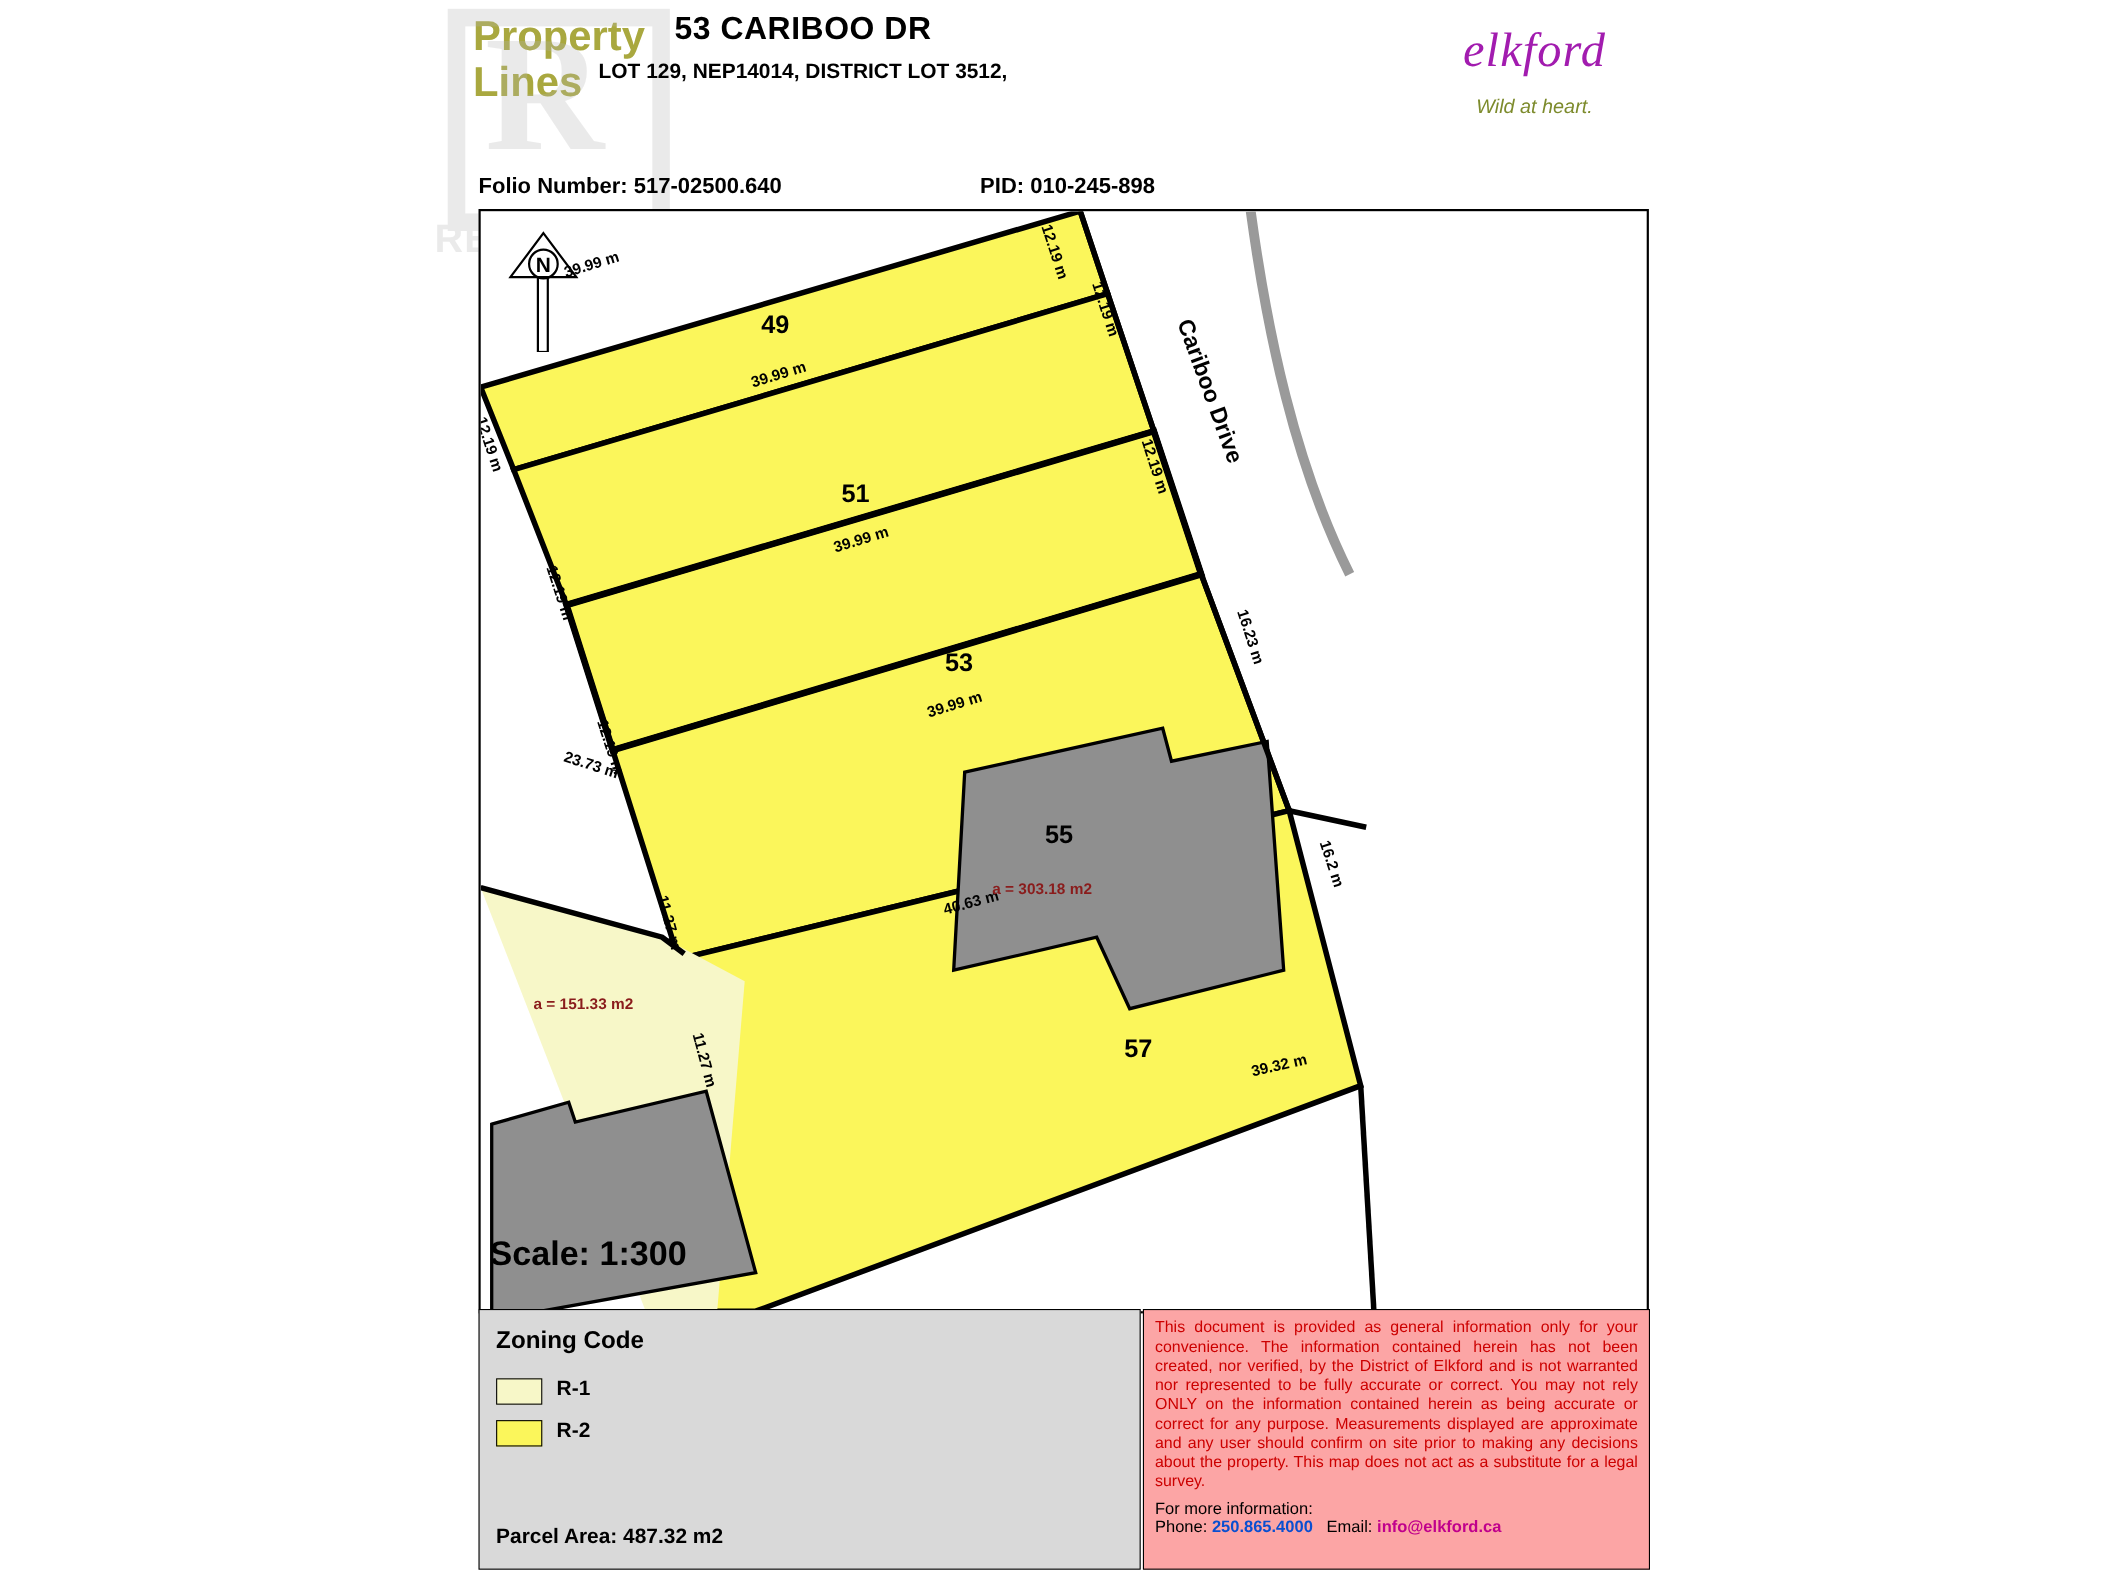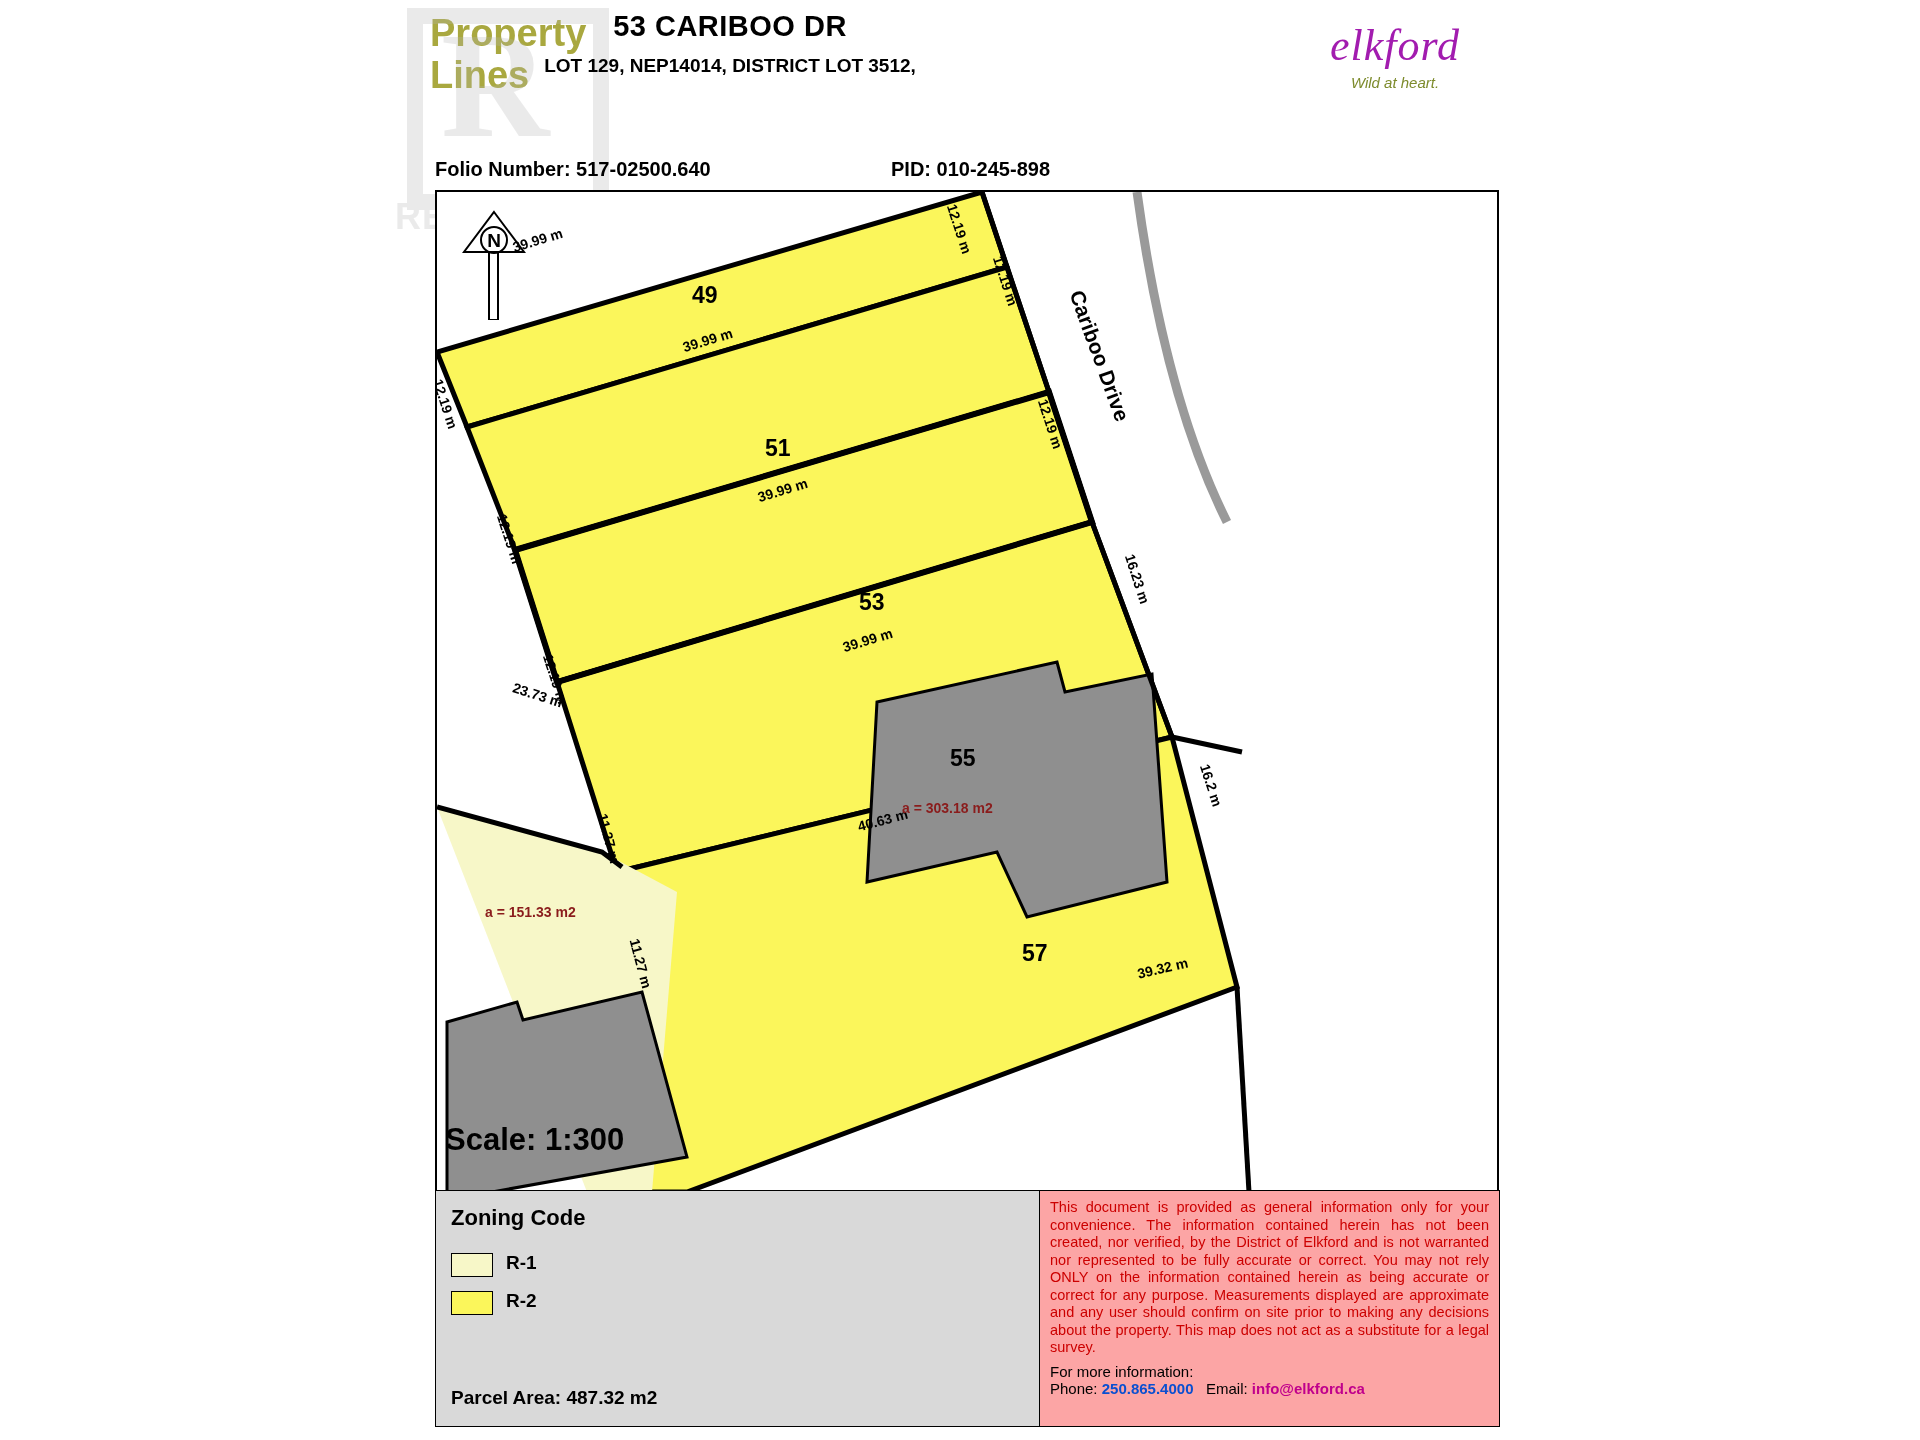--- a/index.html
+++ b/index.html
@@ -14,40 +14,40 @@
   .pl-logo{position:absolute;left:430px;top:12px;}
   .pl-logo .l1,.pl-logo .l2{font-size:38px;font-weight:bold;color:#a9a83f;line-height:42px;}
 
   .realtor-wm{position:absolute;left:395px;top:0px;width:230px;height:240px;opacity:.28;}
   .realtor-wm .rbox{position:absolute;left:12px;top:8px;width:170px;height:170px;border:16px solid #b7b7b7;}
   .realtor-wm .rletter{position:absolute;left:46px;top:10px;font-size:150px;font-weight:bold;color:#b7b7b7;line-height:150px;font-family:"Liberation Serif",serif;}
   .realtor-wm .rword{position:absolute;left:0px;top:196px;font-size:36px;font-weight:bold;color:#b7b7b7;letter-spacing:1px;}
 
   .elk-logo{position:absolute;left:1295px;top:20px;width:200px;text-align:center;}
   .elk-logo .ename{font-size:44px;color:#a21caf;font-family:"Liberation Serif",serif;font-style:italic;letter-spacing:1px;}
-  .elk-logo .etag{font-size:15px;color:#7d8b2c;font-style:italic;margin-top:3px;}
+  .elk-logo .etag{font-size:18px;color:#7d8b2c;font-style:italic;margin-top:16px;}
 
   .folio{position:absolute;left:435px;top:158px;font-size:20px;font-weight:bold;}
   .pid{position:absolute;right:870px;top:158px;font-size:20px;font-weight:bold;white-space:nowrap;}
 
   
   .mapframe{position:absolute;left:435px;top:190px;width:1060px;height:1000px;border:2px solid #000;background:#fff;overflow:hidden;}
   .mapsvg{position:absolute;left:0;top:0;}
 
   .lotlabel{position:absolute;font-size:23px;font-weight:bold;color:#000;}
   .dim{position:absolute;font-size:14px;font-weight:bold;color:#000;white-space:nowrap;}
   .area-lbl{position:absolute;font-size:14px;font-weight:bold;color:#8a1c1c;white-space:nowrap;}
   .street-lbl{position:absolute;font-size:21px;font-weight:bold;color:#000;white-space:nowrap;}
 
   .northrose{position:absolute;left:25px;top:18px;width:64px;height:110px;}
   .scale{position:absolute;left:8px;top:930px;font-size:31px;font-weight:bold;}
 
   
   .legend{position:absolute;left:435px;top:1190px;width:1064px;height:235px;}
-  .legend .lbox{position:absolute;left:0;top:0;width:600px;height:235px;background:#d9d9d9;border:1px solid #000;padding-left:10px;}
+  .legend .lbox{position:absolute;left:0;top:0;width:600px;height:235px;background:#d9d9d9;border:1px solid #000;}
   .legend .zoning-title{position:absolute;left:15px;top:14px;font-size:22px;font-weight:bold;}
   .sw{position:absolute;width:40px;height:22px;border:1px solid #000;}
   .sw-lbl{position:absolute;font-size:19px;font-weight:bold;}
   .legend .bf-sw{position:absolute;left:752px;top:16px;width:44px;height:24px;background:#8f8f8f;border:1px solid #000;}
   .legend .bf-lbl{position:absolute;left:808px;top:14px;font-size:19px;font-weight:bold;}
   .legend .pb-sw{position:absolute;left:752px;top:54px;width:44px;height:24px;background:#fff;border:3px solid #000;}
   .legend .pb-lbl{position:absolute;left:808px;top:54px;font-size:19px;font-weight:bold;}
   .legend .parcel-area{position:absolute;left:15px;top:196px;font-size:19px;font-weight:bold;}
 
   .disc{position:absolute;left:604px;top:0;width:459px;height:235px;background:#fca5a5;border:1px solid #000;}

